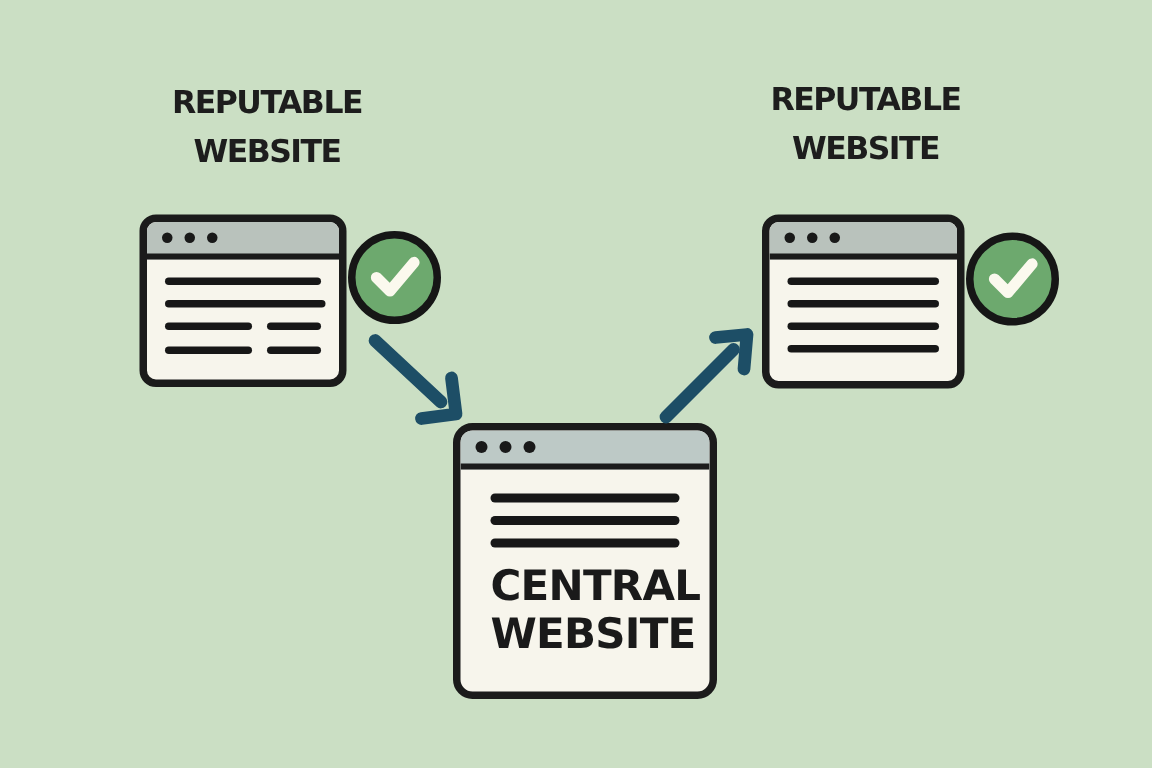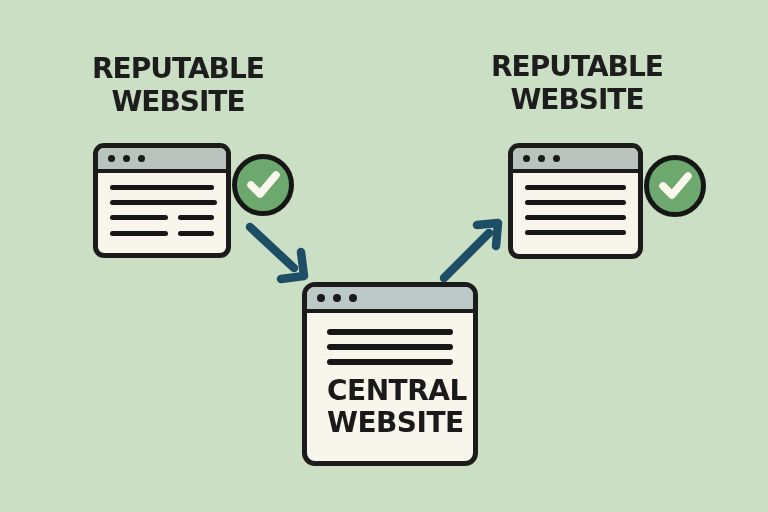--- a/index.html
+++ b/index.html
@@ -12,21 +12,21 @@
     overflow: hidden;
     font-family: "DejaVu Sans", "Liberation Sans", sans-serif;
   }
 
   
   .site-label {
     position: absolute;
     width: 250px;
     text-align: center;
     font-weight: 700;
-    font-size: 28px;
+    font-size: 21px;
     line-height: 33px;
     letter-spacing: -1px;
     color: #1d1d1d;
   }
   .label-left  { left: 53px;  top: 52px; }
   .label-right { left: 452px; top: 50px; }
 
   
   .window {
     position: absolute;

